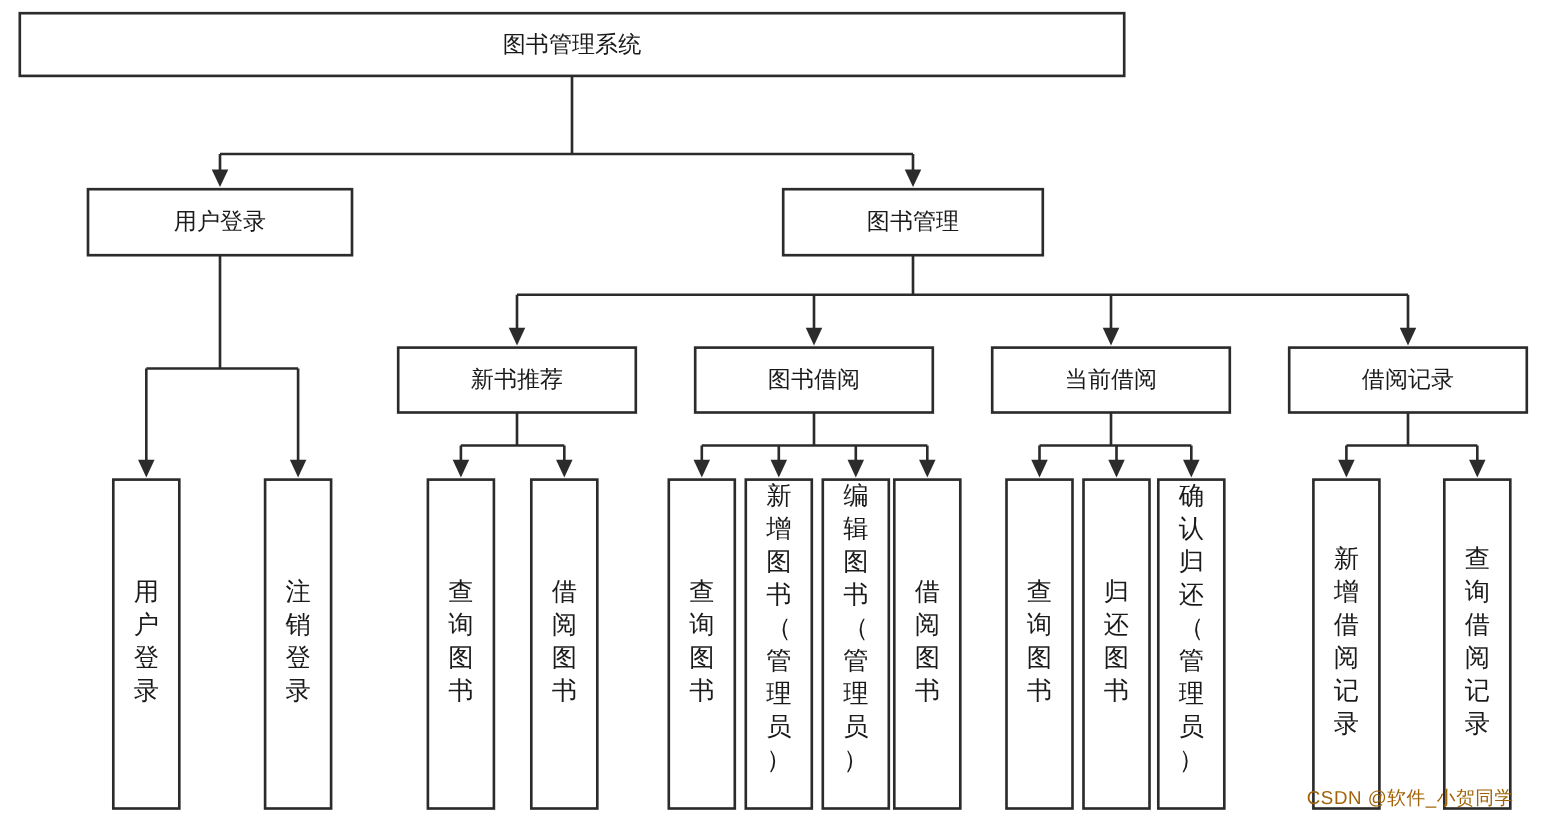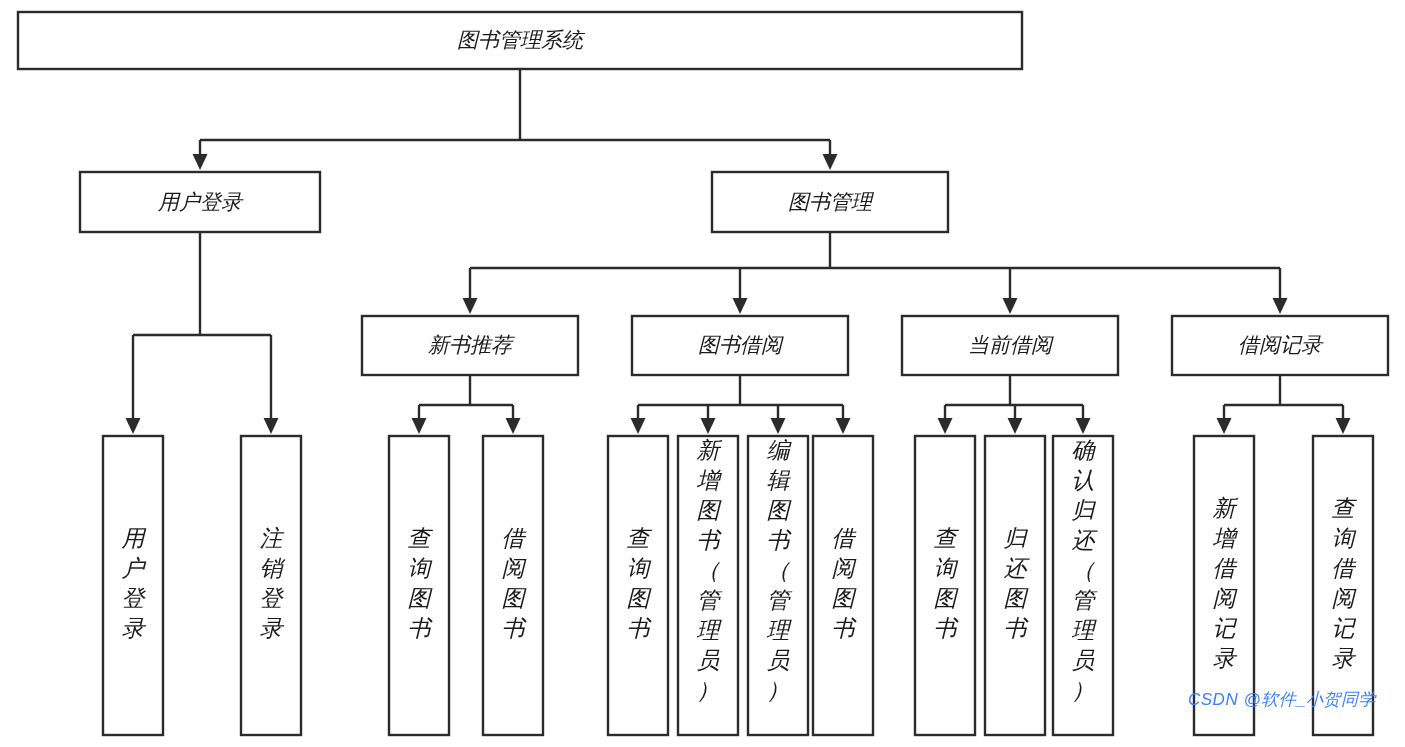--- a/index.html
+++ b/index.html
@@ -11,21 +11,20 @@
     width: 1405px;
     height: 747px;
     font-family: "Liberation Sans", "DejaVu Sans", sans-serif;
     overflow: hidden;
     position: relative;
   }
   #diagram-root {
     position: relative;
     width: 1259px;
     height: 747px;
-    font-style: italic;
   }
   svg.diagram-canvas {
     position: absolute;
     top: 0;
     left: 0;
     width: 1405px;
     height: 747px;
     display: block;
   }
   .node-box {
@@ -53,24 +52,24 @@
   .node-label-v-char {
     font-family: "Liberation Sans", "DejaVu Sans", sans-serif;
     font-size: 23px;
     fill: #1a1a1a;
     text-anchor: middle;
   }
   .watermark-text {
     position: absolute;
     font-family: "Liberation Sans", "DejaVu Sans", sans-serif;
     font-size: 17px;
-    color: #3b82f6;
+    color: #a16207;
     white-space: nowrap;
     left: 1188px;
-    top: 688px;
+    top: 714px;
     letter-spacing: 0.5px;
   }
 </style>
 </head>
 <body>
 
 <div id="diagram-root">
   <svg class="diagram-canvas" id="diagram-canvas" viewBox="0 0 1405 747" xmlns="http://www.w3.org/2000/svg">
       <g>
         <rect x="18" y="12" width="1004" height="57" rx="0" class="node-box"></rect>

